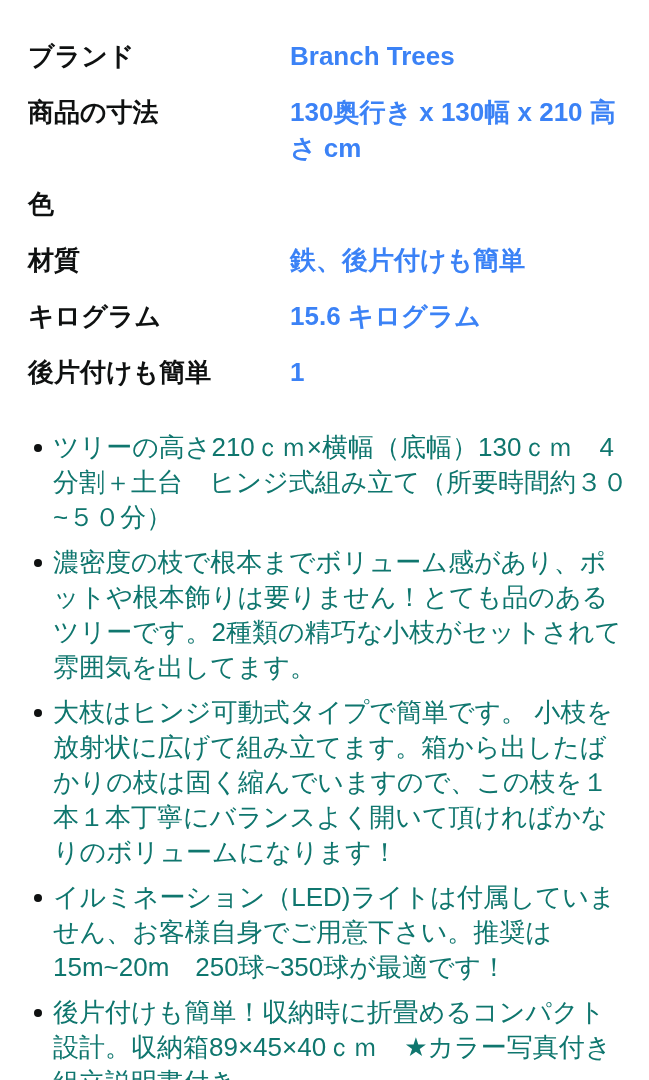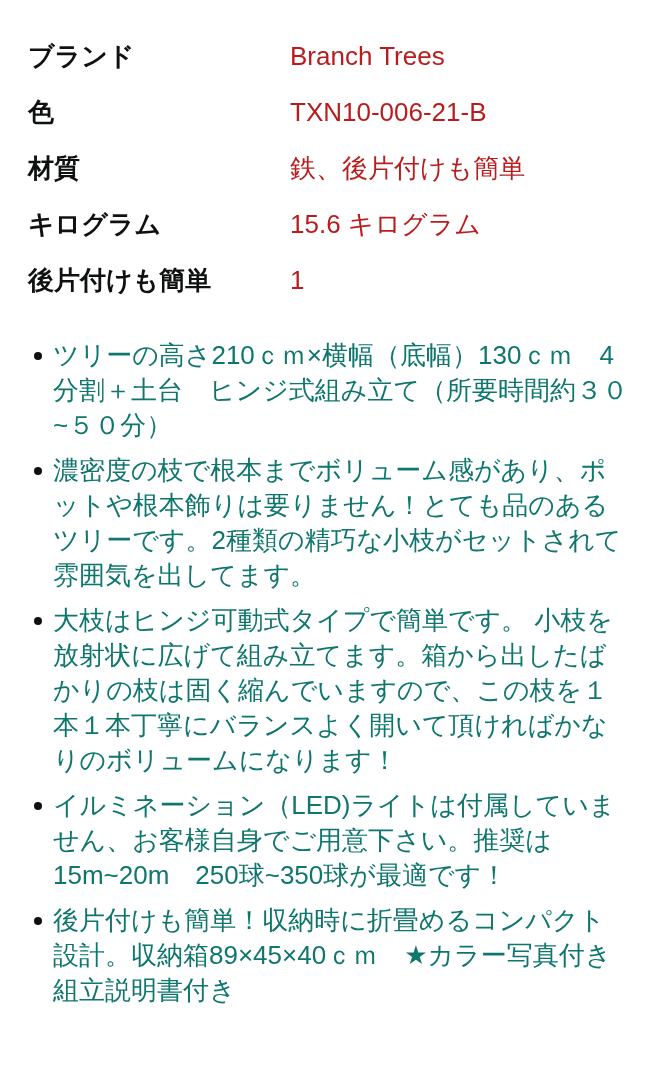--- a/index.html
+++ b/index.html
@@ -35,22 +35,22 @@
     flex: 0 0 262px;
     font-size: 26px;
     line-height: 36px;
     font-weight: 700;
     color: #0F1111;
   }
   .spec-value {
     flex: 1 1 auto;
     font-size: 26px;
     line-height: 36px;
-    font-weight: 400;
-    color: #b91c1c;
+    font-weight: 700;
+    color: #3b82f6;
     word-break: break-word;
   }
   
   .about-list {
     list-style: none;
     margin: 40px 0 0 0;
     padding: 0 0 0 25px; 
   }
   .about-item {
     position: relative;
@@ -78,24 +78,27 @@
 
 <div class="page">
 
   <div class="spec-table">
 
     <div class="spec-row">
       <div class="spec-label">ブランド</div>
       <div class="spec-value">Branch Trees</div>
     </div>
 
+    <div class="spec-row">
+      <div class="spec-label">商品の寸法</div>
+      <div class="spec-value">130奥行き x 130幅 x 210 高さ cm</div>
+    </div>
 
     <div class="spec-row">
       <div class="spec-label">色</div>
-      <div class="spec-value">TXN10-006-21-B</div>
     </div>
 
     <div class="spec-row">
       <div class="spec-label">材質</div>
       <div class="spec-value">鉄、後片付けも簡単</div>
     </div>
 
     <div class="spec-row">
       <div class="spec-label">キログラム</div>
       <div class="spec-value">15.6 キログラム</div>

